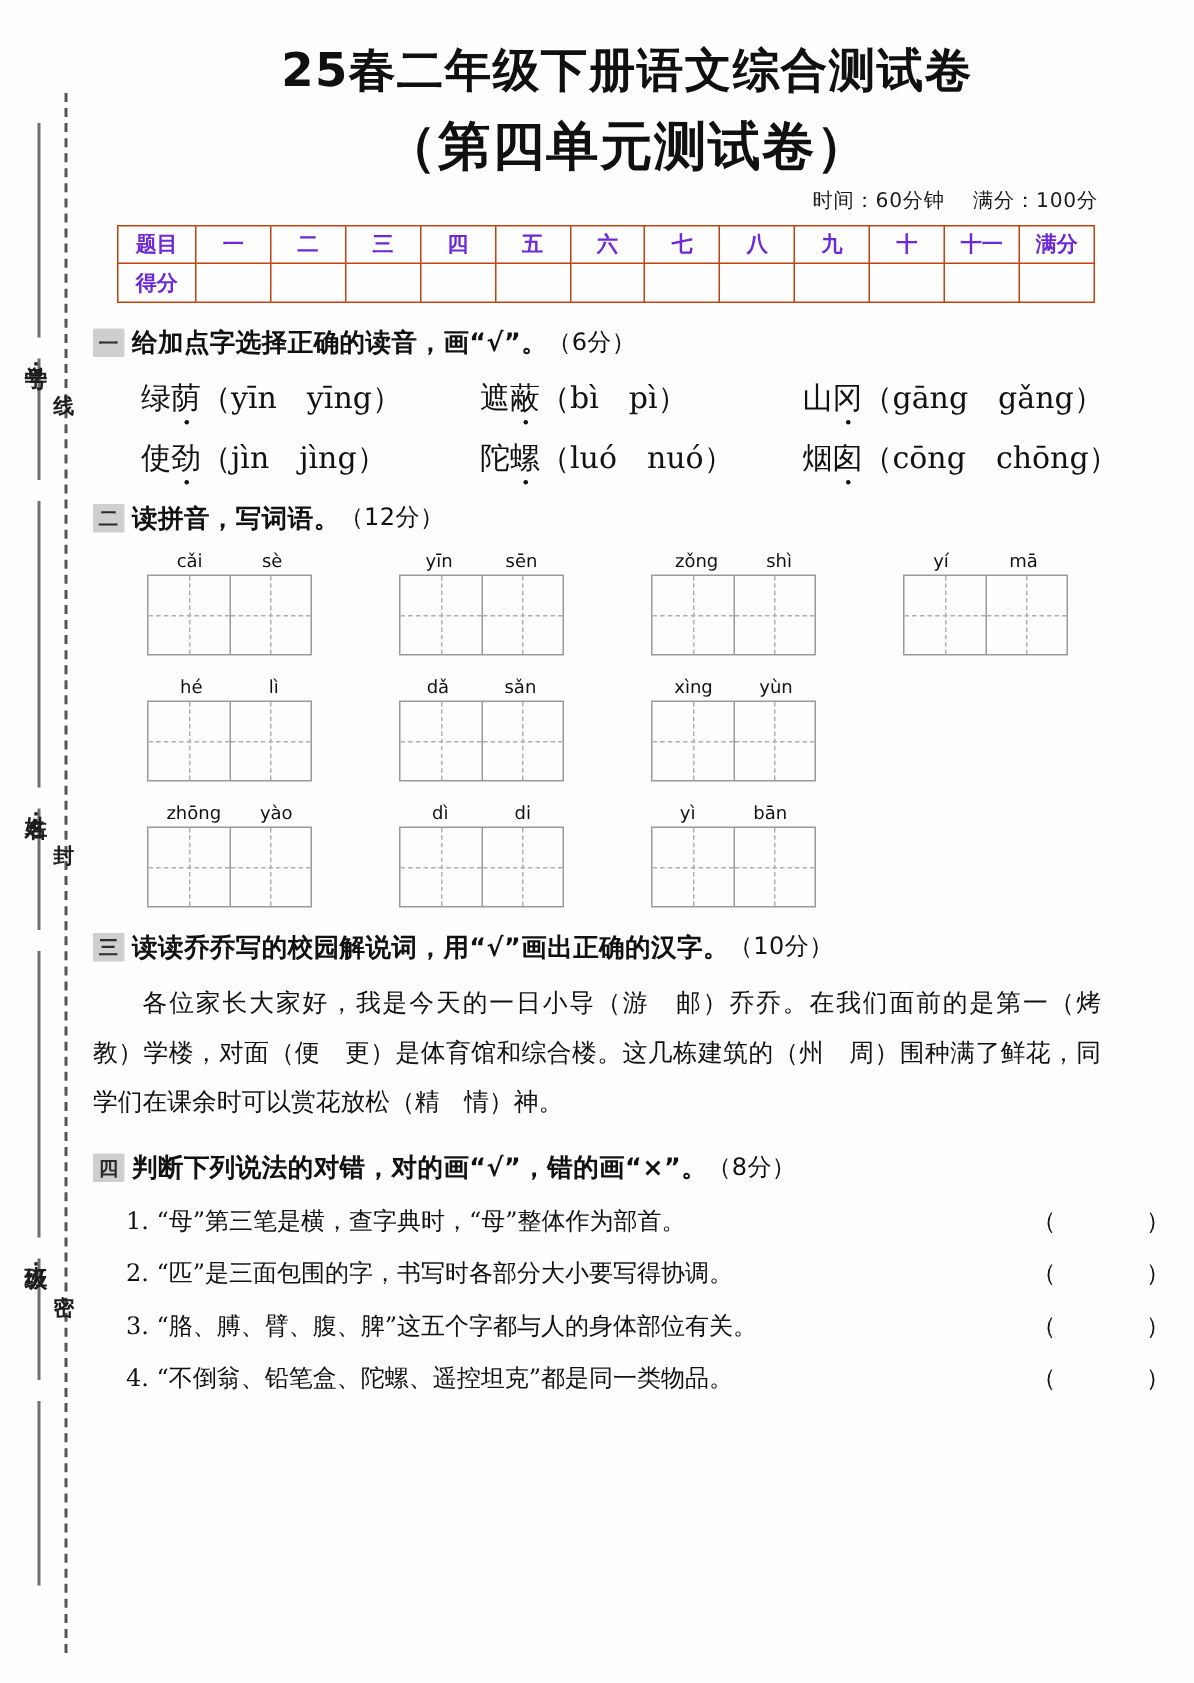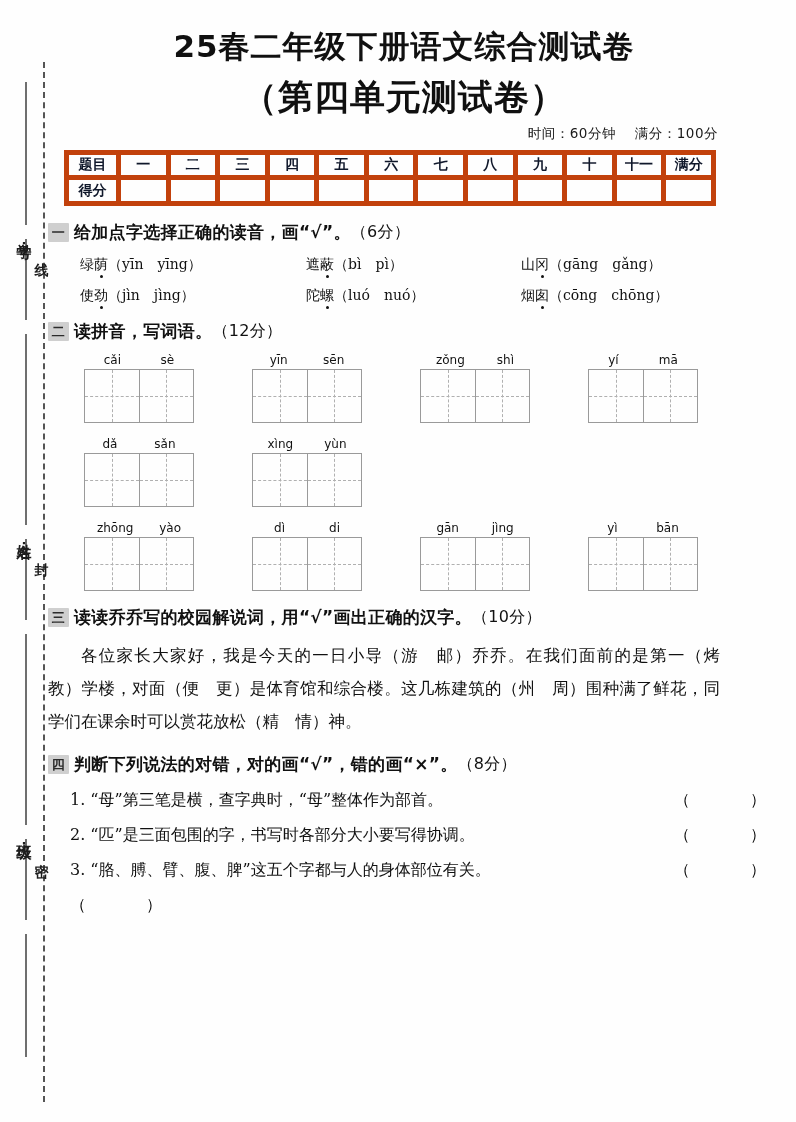--- a/index.html
+++ b/index.html
@@ -47,21 +47,21 @@
   .seg-gap {
     position: absolute;
     left: 19px;
     width: 13px; height: 14px;
     background: #fefefe;
   }
 
   
   .content {
     position: absolute;
-    left: 48px; top: 0;
+    left: 62px; top: 0;
     width: 712px; height: 868px;
   }
 
   .title {
     text-align: center;
     font-family: "DejaVu Sans", "Liberation Sans", sans-serif;
     font-weight: 700;
     font-size: 31px;
     letter-spacing: 1px;
     margin-top: 26px;
@@ -88,27 +88,27 @@
 
   
   table.score {
     margin-top: 7px;
     margin-left: 16px;
     border-collapse: collapse;
     width: 652px;
     table-layout: fixed;
   }
   table.score td {
-    border: 5px solid #c2410c;
+    border: 1px solid #c2410c;
     height: 25px;
     text-align: center;
     vertical-align: middle;
     font-size: 14px;
     font-weight: 600;
-    color: #0f172a;
+    color: #6d28d9;
   }
   table.score td.lead { width: 52px; }
   table.score tr.row-score td { height: 26px; }
 
   
   .q-head {
     display: flex;
     align-items: center;
     margin-top: 15px;
     font-size: 17px;
@@ -128,21 +128,21 @@
     margin-right: 5px;
     border-radius: 1px;
     flex: none;
   }
   .q-head .pts { font-weight: 400; font-size: 16px; }
 
   
   .pysec { margin-top: 12px; margin-left: 32px; }
   .pyrow { display: flex; margin-bottom: 13px; }
   .pyitem {
-    font-size: 14px;
+    font-size: 20px;
     font-family: "DejaVu Serif", "Liberation Serif", serif;
     color: #111;
     white-space: nowrap;
   }
   .pyitem .dotted {
     position: relative;
     display: inline-block;
   }
   .pyitem .dotted::after {
     content: "";
@@ -360,20 +360,30 @@
               </div>
               <div class="tzg">
                 <div class="cell"></div>
                 <div class="cell"></div>
               </div>
             </div>
           </div>
           <div class="grid-row">
             <div class="grid-cellpair">
               <div class="gp-pinyin">
+                <b>hé</b>
+                <b>lì</b>
+              </div>
+              <div class="tzg">
+                <div class="cell"></div>
+                <div class="cell"></div>
+              </div>
+            </div>
+            <div class="grid-cellpair">
+              <div class="gp-pinyin">
                 <b>dǎ</b>
                 <b>sǎn</b>
               </div>
               <div class="tzg">
                 <div class="cell"></div>
                 <div class="cell"></div>
               </div>
             </div>
             <div class="grid-cellpair">
               <div class="gp-pinyin">
@@ -394,30 +404,20 @@
               </div>
               <div class="tzg">
                 <div class="cell"></div>
                 <div class="cell"></div>
               </div>
             </div>
             <div class="grid-cellpair">
               <div class="gp-pinyin">
                 <b>dì</b>
                 <b>di</b>
-              </div>
-              <div class="tzg">
-                <div class="cell"></div>
-                <div class="cell"></div>
-              </div>
-            </div>
-            <div class="grid-cellpair">
-              <div class="gp-pinyin">
-                <b>gān</b>
-                <b>jìng</b>
               </div>
               <div class="tzg">
                 <div class="cell"></div>
                 <div class="cell"></div>
               </div>
             </div>
             <div class="grid-cellpair">
               <div class="gp-pinyin">
                 <b>yì</b>
                 <b>bān</b>
@@ -447,19 +447,20 @@
           </div>
           <div class="tf-item">
             <div class="tf-text">2. “匹”是三面包围的字，书写时各部分大小要写得协调。</div>
             <div class="tf-paren">（　）</div>
           </div>
           <div class="tf-item">
             <div class="tf-text">3. “胳、膊、臂、腹、脾”这五个字都与人的身体部位有关。</div>
             <div class="tf-paren">（　）</div>
           </div>
           <div class="tf-item">
+            <div class="tf-text">4. “不倒翁、铅笔盒、陀螺、遥控坦克”都是同一类物品。</div>
             <div class="tf-paren">（　）</div>
           </div>
         </div>
       </div>
 
   </div>
 </div>
 
 </body></html>

